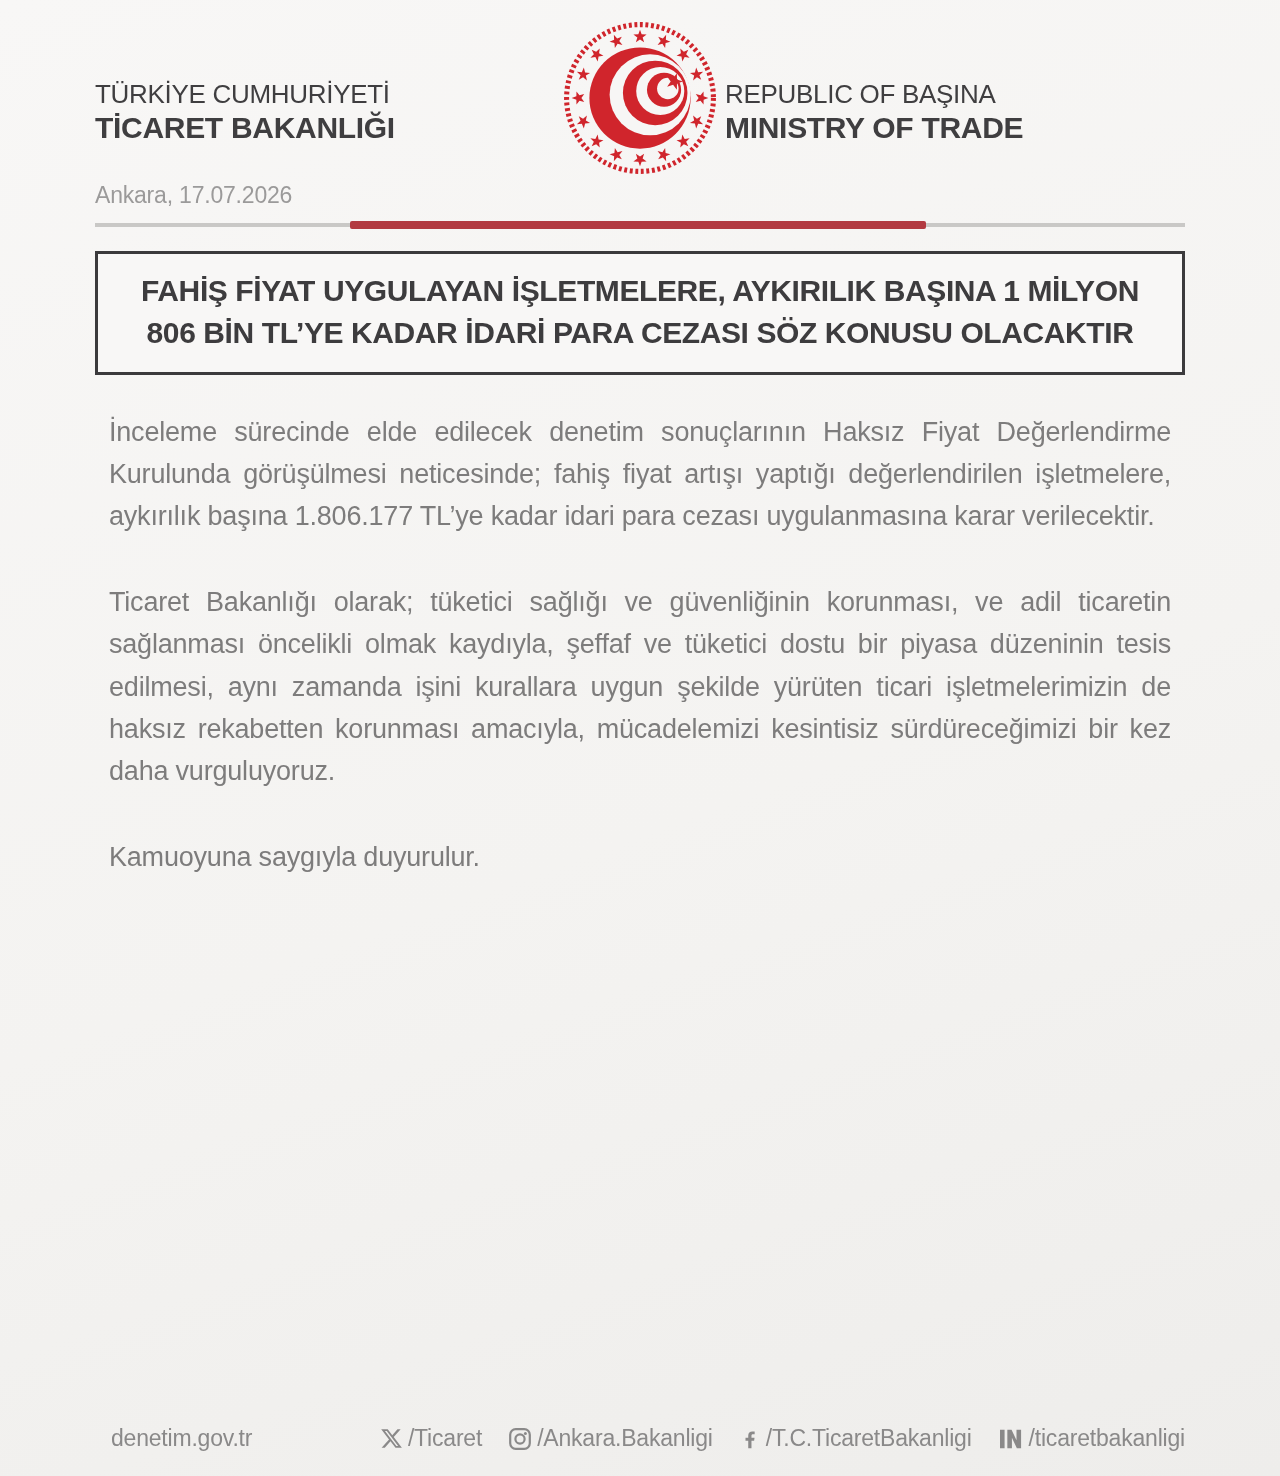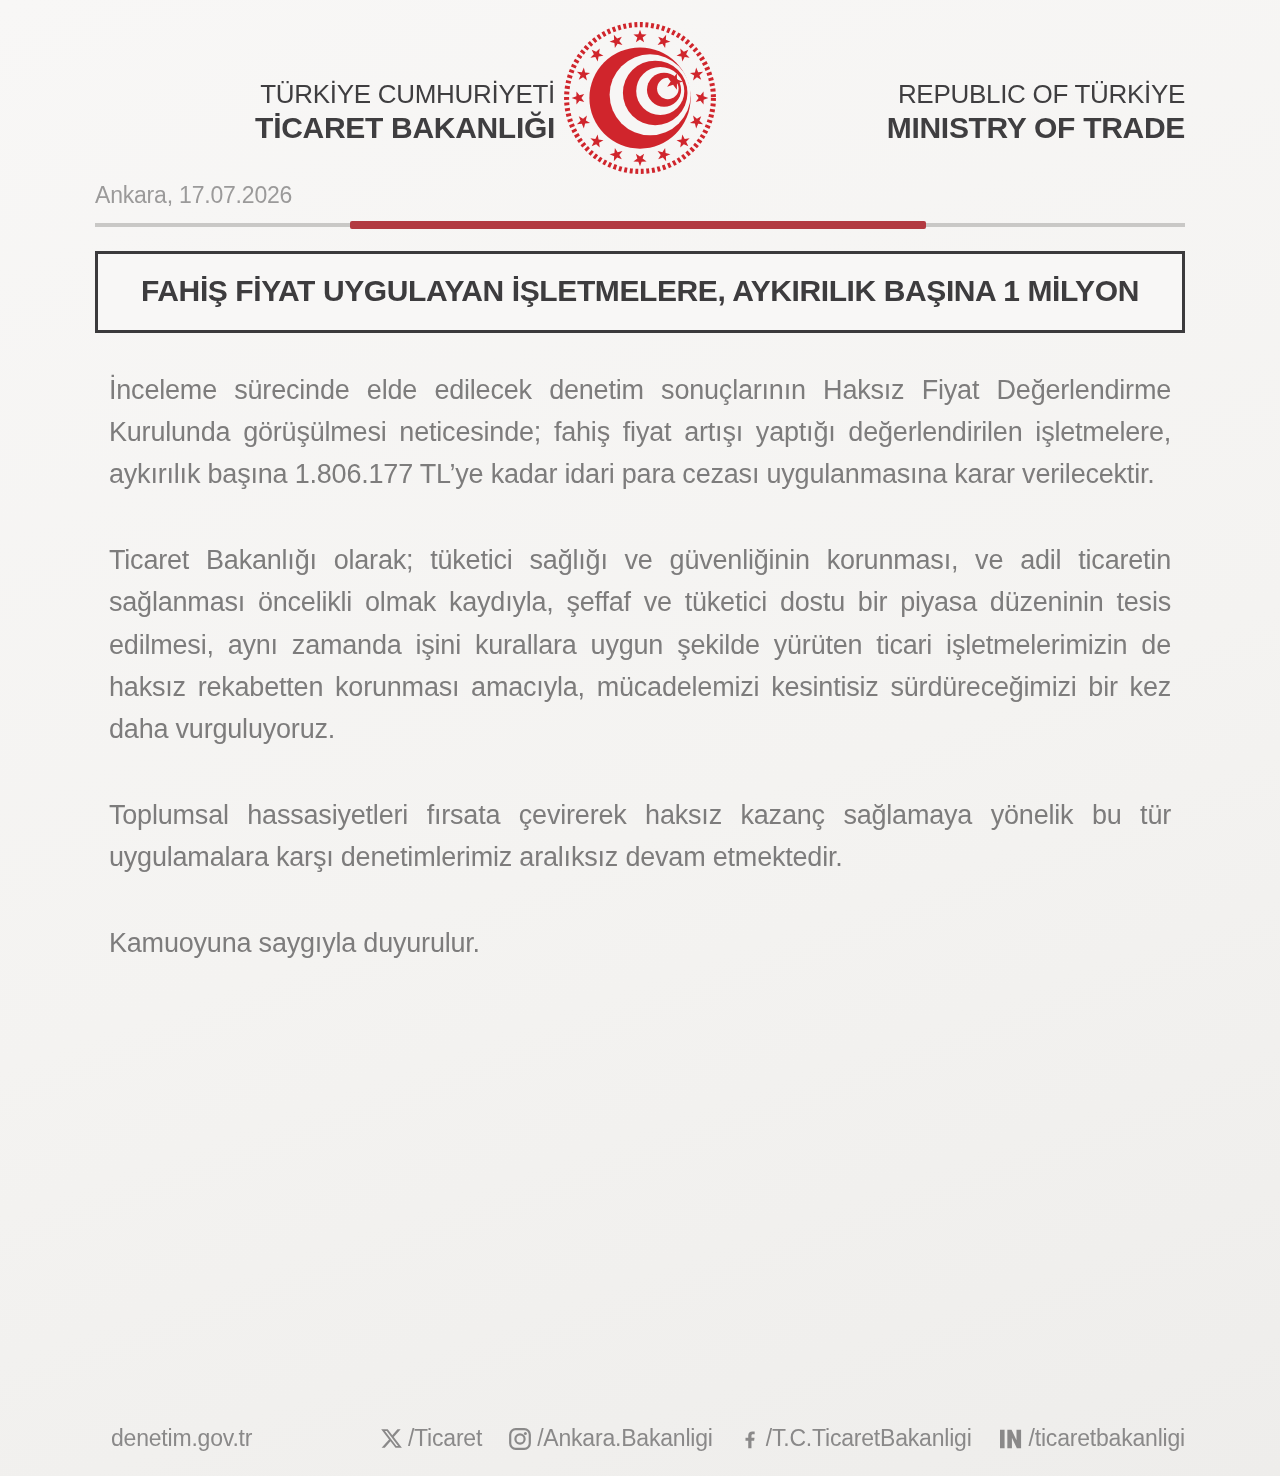--- a/index.html
+++ b/index.html
@@ -17,21 +17,21 @@
 
   
   .header {
     display: flex;
     align-items: center;
     padding: 16px 95px 0 95px;
     height: 180px;
   }
   .header-block {
     flex: 1;
-    text-align: right;
+    text-align: left;
     color: #3f3e40;
     letter-spacing: -0.3px;
     margin-top: 28px;
   }
   .header-line1 { font-size: 26px; font-weight: 400; line-height: 32px; }
   .header-line2 { font-size: 30px; font-weight: 700; line-height: 36px; }
   .logo-wrap {
     width: 170px;
     height: 170px;
     flex: 0 0 170px;
@@ -153,41 +153,41 @@
         <circle cx="8" cy="-2.5" r="32" fill="#f7f6f5"></circle>
         <circle cx="12" cy="-4" r="25.5" fill="#d0252c"></circle>
         <circle cx="16" cy="-5.5" r="19" fill="#f7f6f5"></circle>
         <circle cx="19" cy="-6.5" r="13.5" fill="#d0252c"></circle>
         <circle cx="22" cy="-7.5" r="8.5" fill="#f7f6f5"></circle>
         <use href="#star5" transform="translate(27,-13) rotate(18) scale(1.25)"></use>
       </svg>
     </div>
 
     <div class="header-block">
-      <div class="header-line1">REPUBLIC OF TÜRKİYE</div>
+      <div class="header-line1">REPUBLIC OF BAŞINA</div>
       <div class="header-line2">MINISTRY OF TRADE</div>
     </div>
   </div>
 
   <div class="date-row">Ankara, 17.07.2026</div>
 
   <div class="divider">
     <div class="seg-gray seg-l"></div>
     <div class="seg-red seg-m"></div>
     <div class="seg-gray seg-r"></div>
   </div>
 
   <div class="title-box">
     <div class="title-line">FAHİŞ FİYAT UYGULAYAN İŞLETMELERE, AYKIRILIK BAŞINA 1 MİLYON</div>
+    <div class="title-line">806 BİN TL’YE KADAR İDARİ PARA CEZASI SÖZ KONUSU OLACAKTIR</div>
   </div>
 
   <div class="body-text">
     <p>İnceleme sürecinde elde edilecek denetim sonuçlarının Haksız Fiyat Değerlendirme Kurulunda görüşülmesi neticesinde; fahiş fiyat artışı yaptığı değerlendirilen işletmelere, aykırılık başına 1.806.177 TL’ye kadar idari para cezası uygulanmasına karar verilecektir.</p>
     <p>Ticaret Bakanlığı olarak; tüketici sağlığı ve güvenliğinin korunması, ve adil ticaretin sağlanması öncelikli olmak kaydıyla, şeffaf ve tüketici dostu bir piyasa düzeninin tesis edilmesi, aynı zamanda işini kurallara uygun şekilde yürüten ticari işletmelerimizin de haksız rekabetten korunması amacıyla, mücadelemizi kesintisiz sürdüreceğimizi bir kez daha vurguluyoruz.</p>
-    <p>Toplumsal hassasiyetleri fırsata çevirerek haksız kazanç sağlamaya yönelik bu tür uygulamalara karşı denetimlerimiz aralıksız devam etmektedir.</p>
     <p>Kamuoyuna saygıyla duyurulur.</p>
   </div>
 
   <div class="footer">
     <div class="website">denetim.gov.tr</div>
 
     <div class="social-row">
 
       <div class="social-item">
         <span>

